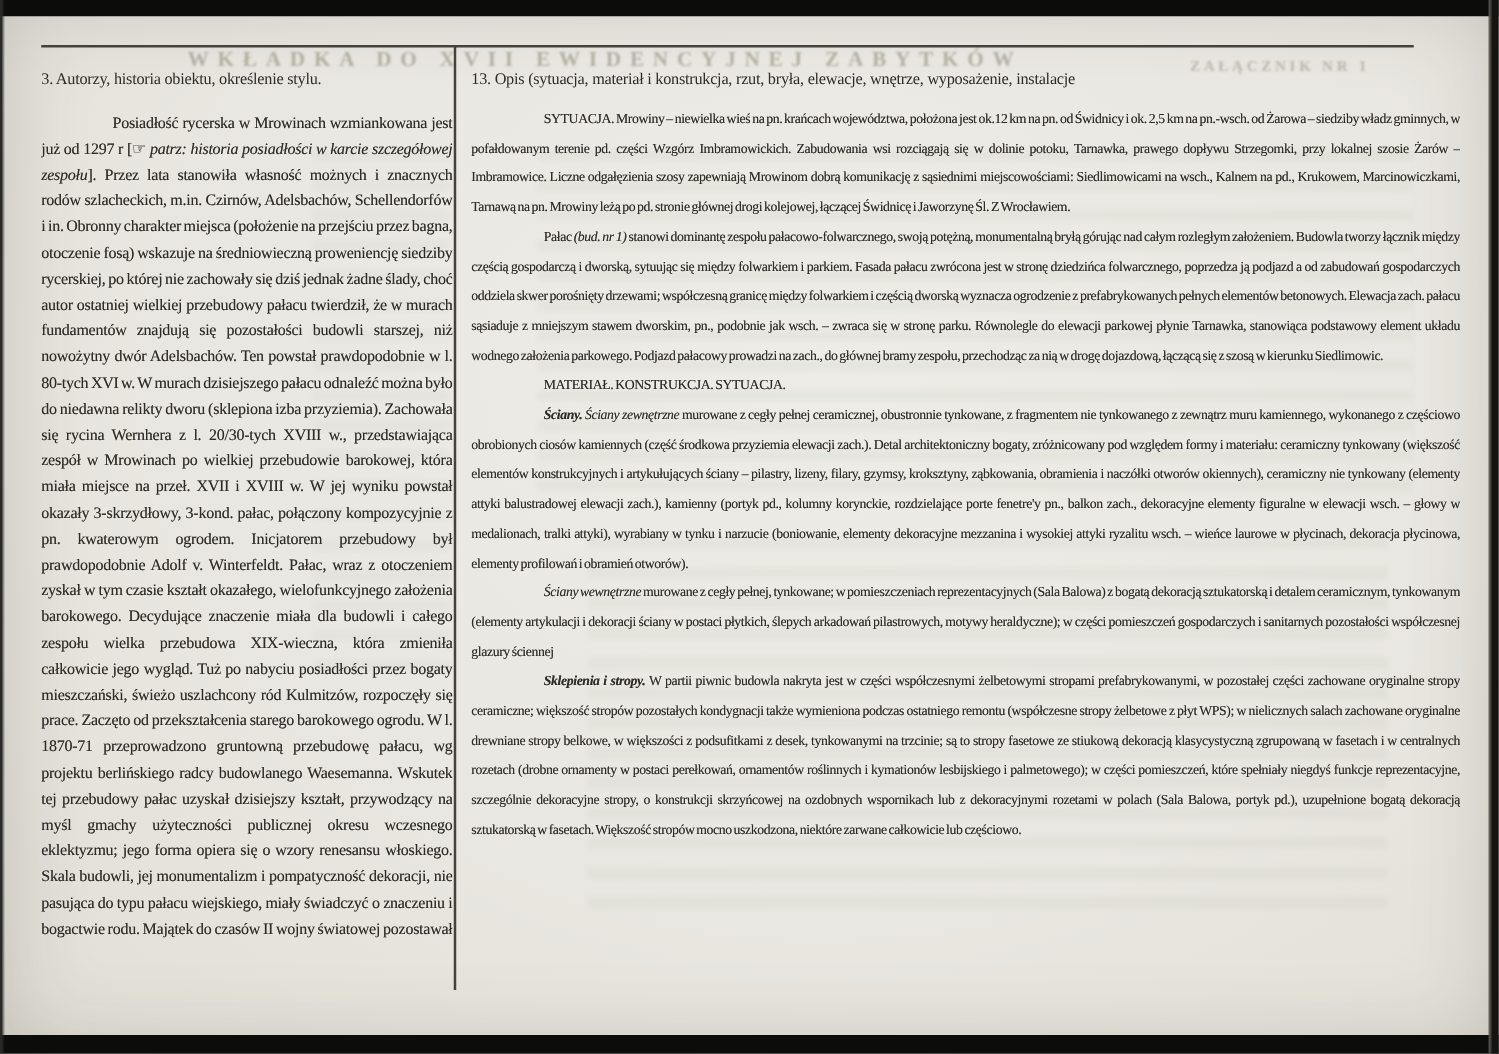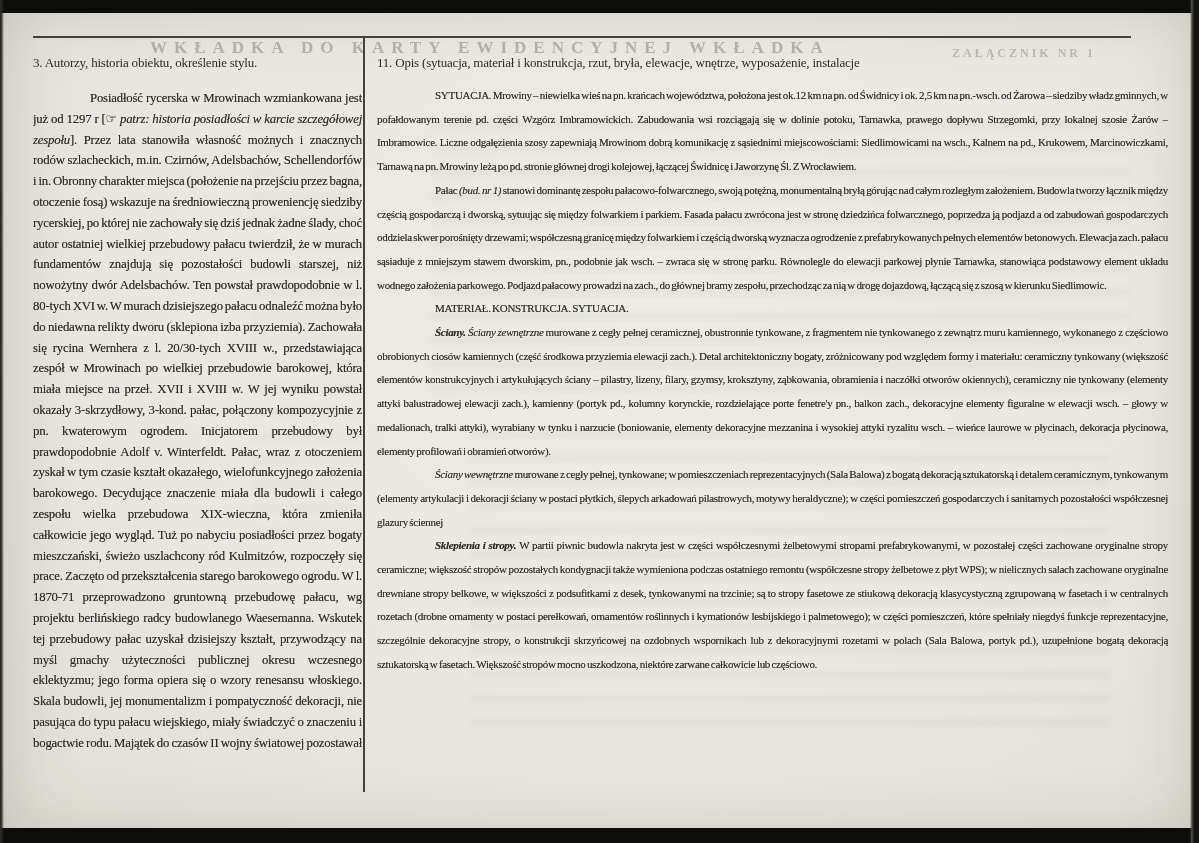--- a/index.html
+++ b/index.html
@@ -59,28 +59,28 @@
   .heading{text-indent:58px;}
 </style>
 </head>
 <body>
 
 <div class="scan">
 
   <div class="bleed bleed1"></div>
   <div class="bleed bleed2"></div>
   <div class="bleed bleed3"></div>
-  <div class="ghost-h">WKŁADKA DO KARTY EWIDENCYJNEJ WKŁADKA</div>
+  <div class="ghost-h">WKŁADKA DO XVII EWIDENCYJNEJ ZABYTKÓW</div>
   <div class="ghost-c">ZAŁĄCZNIK NR 1</div>
 
   <div class="rule-top"></div>
   <div class="divider"></div>
 
   <div class="flabel flabel-12">3. Autorzy, historia obiektu, określenie stylu.</div>
-  <div class="flabel flabel-13">11. Opis (sytuacja, materiał i konstrukcja, rzut, bryła, elewacje, wnętrze, wyposażenie, instalacje</div>
+  <div class="flabel flabel-13">13. Opis (sytuacja, materiał i konstrukcja, rzut, bryła, elewacje, wnętrze, wyposażenie, instalacje</div>
 
   <div class="lbody">
     <p class="para"><span>Posiadłość rycerska w Mrowinach wzmiankowana jest już od 1297 r [☞ </span><span style="font-style: italic;">patrz: historia posiadłości w karcie szczegółowej zespołu</span><span>]. Przez lata stanowiła własność możnych i znacznych rodów szlacheckich, m.in. Czirnów, Adelsbachów, Schellendorfów i in. Obronny charakter miejsca (położenie na przejściu przez bagna, otoczenie fosą) wskazuje na średniowieczną proweniencję siedziby rycerskiej, po której nie zachowały się dziś jednak żadne ślady, choć autor ostatniej wielkiej przebudowy pałacu twierdził, że w murach fundamentów znajdują się pozostałości budowli starszej, niż nowożytny dwór Adelsbachów.  Ten powstał prawdopodobnie w l. 80-tych XVI w. W murach dzisiejszego pałacu odnaleźć można było do niedawna relikty dworu (sklepiona izba przyziemia). Zachowała się rycina Wernhera z l. 20/30-tych XVIII w., przedstawiająca zespół w Mrowinach po wielkiej przebudowie barokowej, która miała miejsce na przeł. XVII i XVIII w. W jej wyniku powstał okazały 3-skrzydłowy, 3-kond. pałac, połączony kompozycyjnie z pn. kwaterowym ogrodem. Inicjatorem przebudowy był prawdopodobnie Adolf v.  Winterfeldt. Pałac, wraz z otoczeniem zyskał w tym czasie kształt okazałego, wielofunkcyjnego założenia barokowego. Decydujące znaczenie miała dla budowli i całego zespołu wielka przebudowa XIX-wieczna, która zmieniła całkowicie jego wygląd. Tuż po nabyciu posiadłości przez bogaty mieszczański, świeżo uszlachcony ród Kulmitzów, rozpoczęły się prace. Zaczęto od przekształcenia starego barokowego ogrodu. W l. 1870-71 przeprowadzono gruntowną przebudowę pałacu, wg projektu berlińskiego radcy budowlanego Waesemanna. Wskutek tej przebudowy pałac uzyskał dzisiejszy kształt, przywodzący na myśl gmachy użyteczności publicznej okresu wczesnego eklektyzmu; jego forma opiera się o wzory renesansu włoskiego. Skala budowli, jej monumentalizm i pompatyczność dekoracji, nie pasująca do typu pałacu wiejskiego, miały świadczyć o znaczeniu i bogactwie rodu. Majątek do czasów II wojny światowej pozostawał w rękach Kulmitzów (Karla Friedricha, inicjatora przebudowy, 1868-1874; Paula,1874-95; Rudolfa, 1875-ok. 1912; Eugena, do poł. l. 30-tych i Karla Adolfa w 1937). Po  wojnie posiadłość przejęło państwo polskie. Pałac do l. 60-tych pełnił funkcje ośrodka szkoleniowego MSW, później mieścił się tu ośrodek wychowawczy dla młodzieży (do 1980), krótki czas użytkownikiem była SPR. W 1984 r pałac został przejęty przez Żarowskie Zakłady Wyrobów Szamotowych, które rozpoczęły remont obiektu, przerwany jednak w 1989 r, z powodu braku funduszy. W chwili obecnej pałac nie jest użytkowany i ulega stałej, szybkiej destrukcji.</span></p>
   </div>
 
   <div class="rbody">
     <p class="para"><span>SYTUACJA. Mrowiny – niewielka wieś na pn. krańcach województwa, położona jest ok.12 km na pn. od Świdnicy i ok. 2,5 km na pn.-wsch. od Żarowa – siedziby władz gminnych, w pofałdowanym terenie pd. części Wzgórz Imbramowickich. Zabudowania wsi rozciągają się w dolinie potoku, Tarnawka, prawego dopływu Strzegomki, przy lokalnej szosie Żarów – Imbramowice. Liczne odgałęzienia szosy zapewniają Mrowinom dobrą komunikację z sąsiednimi miejscowościami: Siedlimowicami na wsch., Kalnem na pd., Krukowem, Marcinowiczkami, Tarnawą na pn. Mrowiny leżą po pd. stronie głównej drogi kolejowej, łączącej Świdnicę i Jaworzynę Śl. Z Wrocławiem.</span></p>
     <p class="para"><span>Pałac </span><span style="font-style: italic;">(bud. nr 1)</span><span> stanowi dominantę zespołu pałacowo-folwarcznego, swoją potężną, monumentalną bryłą górując nad całym rozległym założeniem. Budowla tworzy łącznik między częścią gospodarczą i dworską, sytuując się między folwarkiem i parkiem. Fasada pałacu zwrócona jest w stronę dziedzińca folwarcznego, poprzedza ją podjazd a od zabudowań gospodarczych oddziela skwer porośnięty drzewami; współczesną granicę między folwarkiem i częścią dworską wyznacza ogrodzenie z prefabrykowanych pełnych elementów betonowych. Elewacja zach. pałacu sąsiaduje z mniejszym stawem dworskim, pn., podobnie jak wsch. – zwraca się w stronę parku. Równolegle do elewacji parkowej płynie Tarnawka, stanowiąca podstawowy element układu wodnego założenia parkowego. Podjazd pałacowy prowadzi na zach., do głównej bramy zespołu, przechodząc za nią w drogę dojazdową, łączącą się z szosą w kierunku Siedlimowic.</span></p>
     <p class="para heading">MATERIAŁ. KONSTRUKCJA. SYTUACJA.</p>
     <p class="para"><span style="font-style: italic; font-weight: bold;">Ściany. </span><span style="font-style: italic;"> Ściany zewnętrzne </span><span>murowane z cegły pełnej ceramicznej, obustronnie tynkowane, z fragmentem nie tynkowanego z zewnątrz muru kamiennego, wykonanego z częściowo obrobionych ciosów kamiennych (część środkowa przyziemia elewacji zach.). Detal architektoniczny bogaty, zróżnicowany pod względem formy i materiału: ceramiczny tynkowany (większość elementów konstrukcyjnych i artykułujących ściany – pilastry, lizeny, filary, gzymsy, kroksztyny, ząbkowania, obramienia i naczółki otworów okiennych), ceramiczny nie tynkowany (elementy attyki balustradowej elewacji zach.), kamienny (portyk pd., kolumny korynckie, rozdzielające porte fenetre'y pn., balkon zach., dekoracyjne elementy figuralne w elewacji wsch. – głowy w medalionach, tralki attyki), wyrabiany w tynku i narzucie (boniowanie, elementy dekoracyjne mezzanina i wysokiej attyki ryzalitu wsch. – wieńce laurowe w płycinach, dekoracja płycinowa, elementy profilowań i obramień otworów).</span></p>

